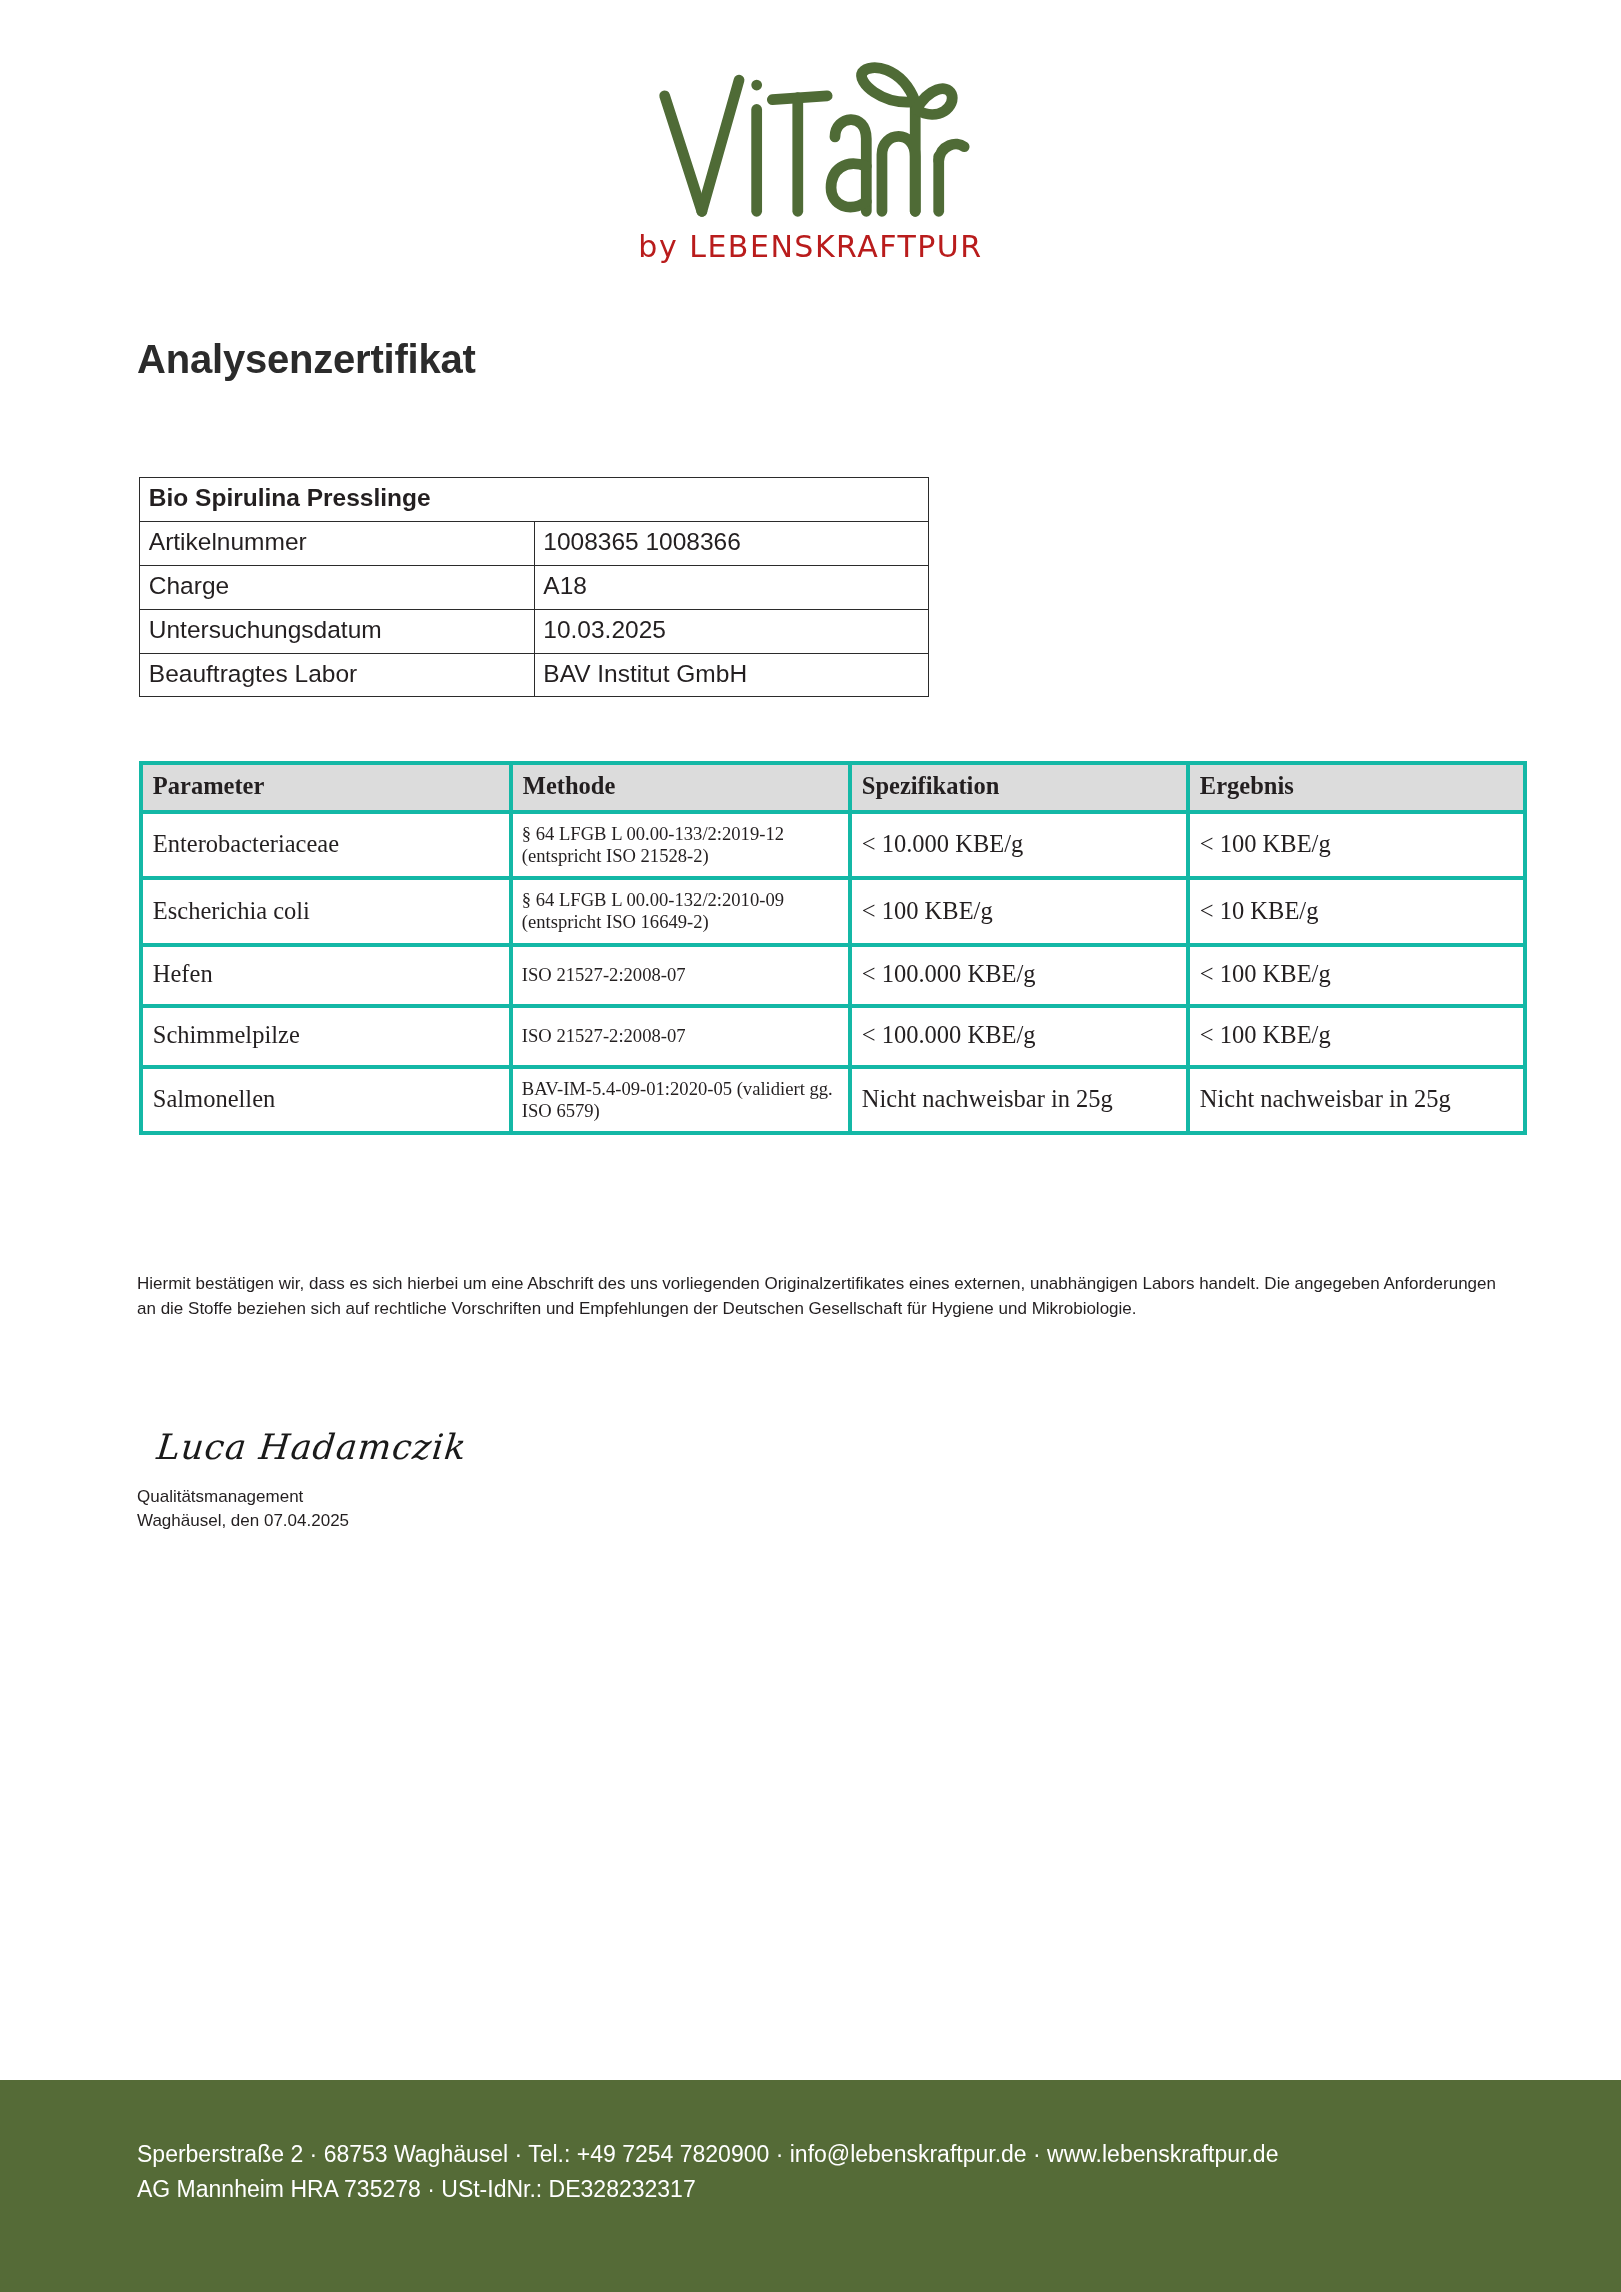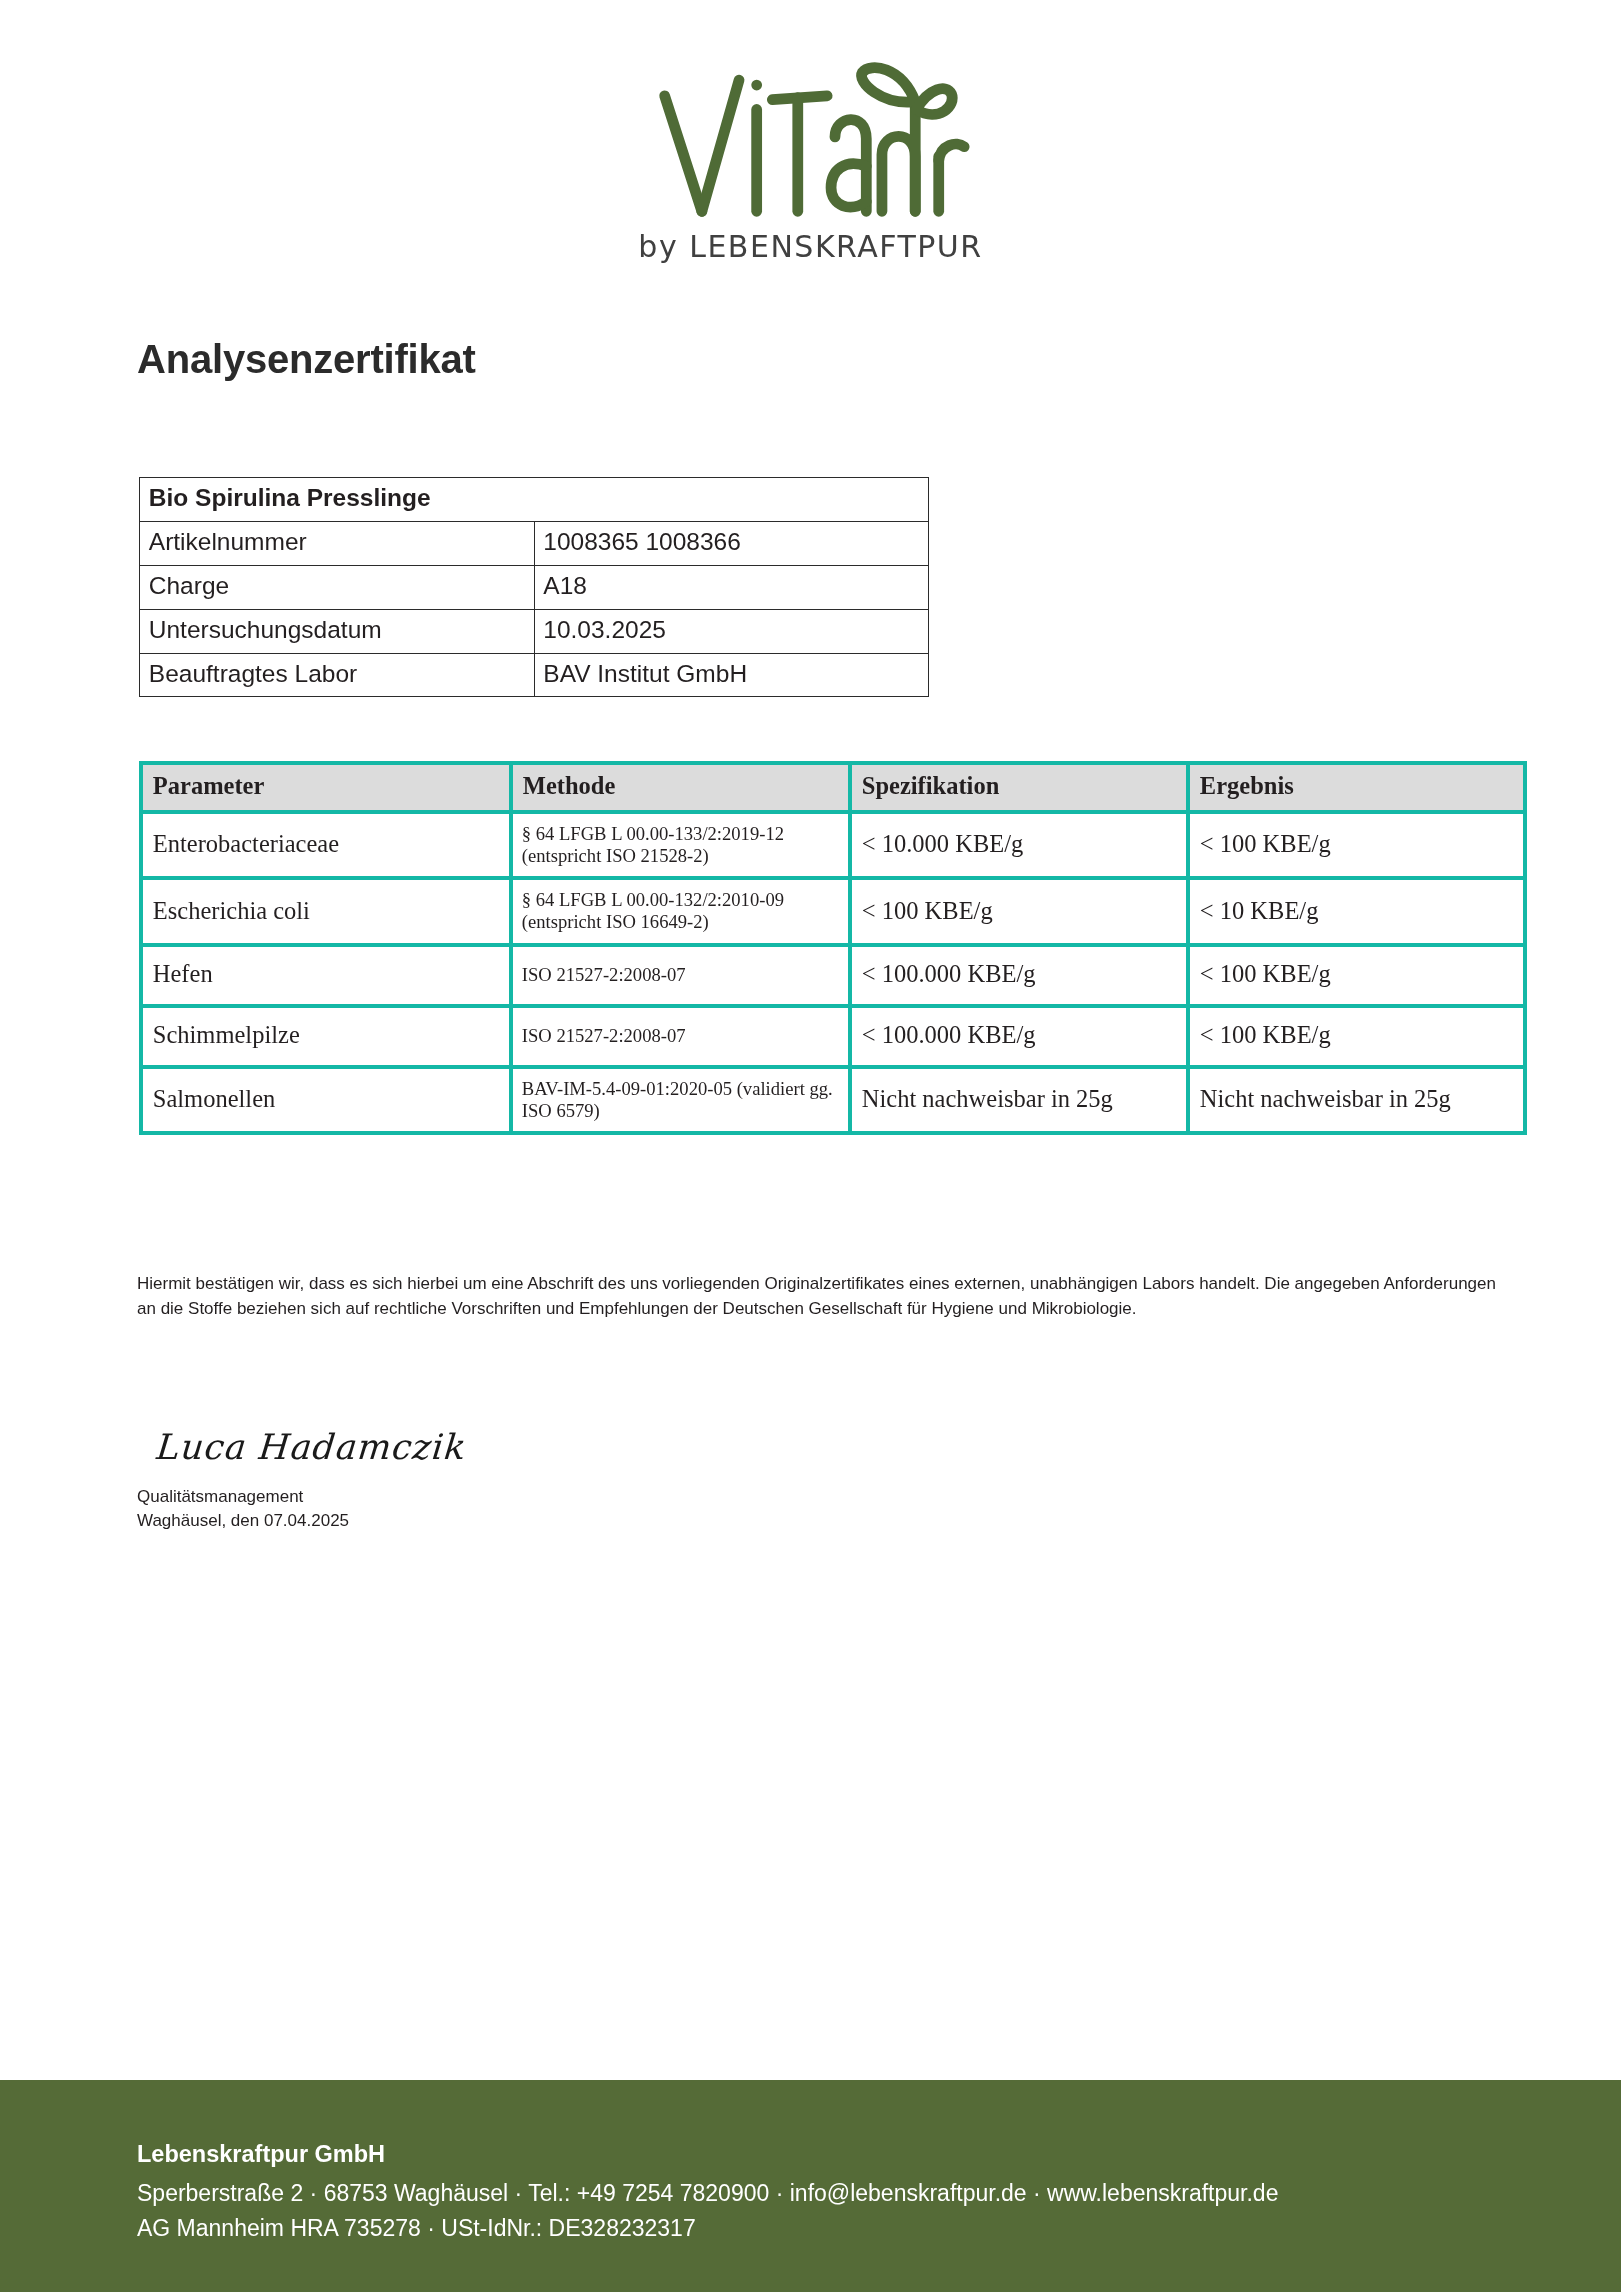--- a/index.html
+++ b/index.html
@@ -30,21 +30,21 @@
     text-align: center;
   }
   .logo-mark {
     display: block;
     margin: 0 auto;
   }
   .logo-sub {
     margin-top: 3.9px;
     font-size: 30px;
     letter-spacing: 1.5px;
-    color: #404040;
+    color: #b91c1c;
     font-family: "DejaVu Sans", sans-serif;
     font-weight: 400;
   }
   .logo-sub .by {
     font-weight: 400;
   }
 
   
   .doc-title {
     position: absolute;
@@ -291,20 +291,19 @@
   <div class="statement">Hiermit bestätigen wir, dass es sich hierbei um eine Abschrift des uns vorliegenden Originalzertifikates eines externen, unabhängigen Labors handelt. Die angegeben Anforderungen an die Stoffe beziehen sich auf rechtliche Vorschriften und Empfehlungen der Deutschen Gesellschaft für Hygiene und Mikrobiologie.</div>
 
   <div class="signature">Luca Hadamczik</div>
   <div class="sig-lines">
     <div>Qualitätsmanagement</div>
     <div>Waghäusel, den 07.04.2025</div>
   </div>
 
   <div class="footer">
     <div class="footer-inner">
-      <div class="footer-company">Lebenskraftpur GmbH</div>
       <div>Sperberstraße 2 · 68753 Waghäusel · Tel.: +49 7254 7820900 · info@lebenskraftpur.de · www.lebenskraftpur.de</div>
       <div>AG Mannheim HRA 735278 · USt-IdNr.: DE328232317</div>
     </div>
   </div>
 
 </div>
 
 
 </body></html>

